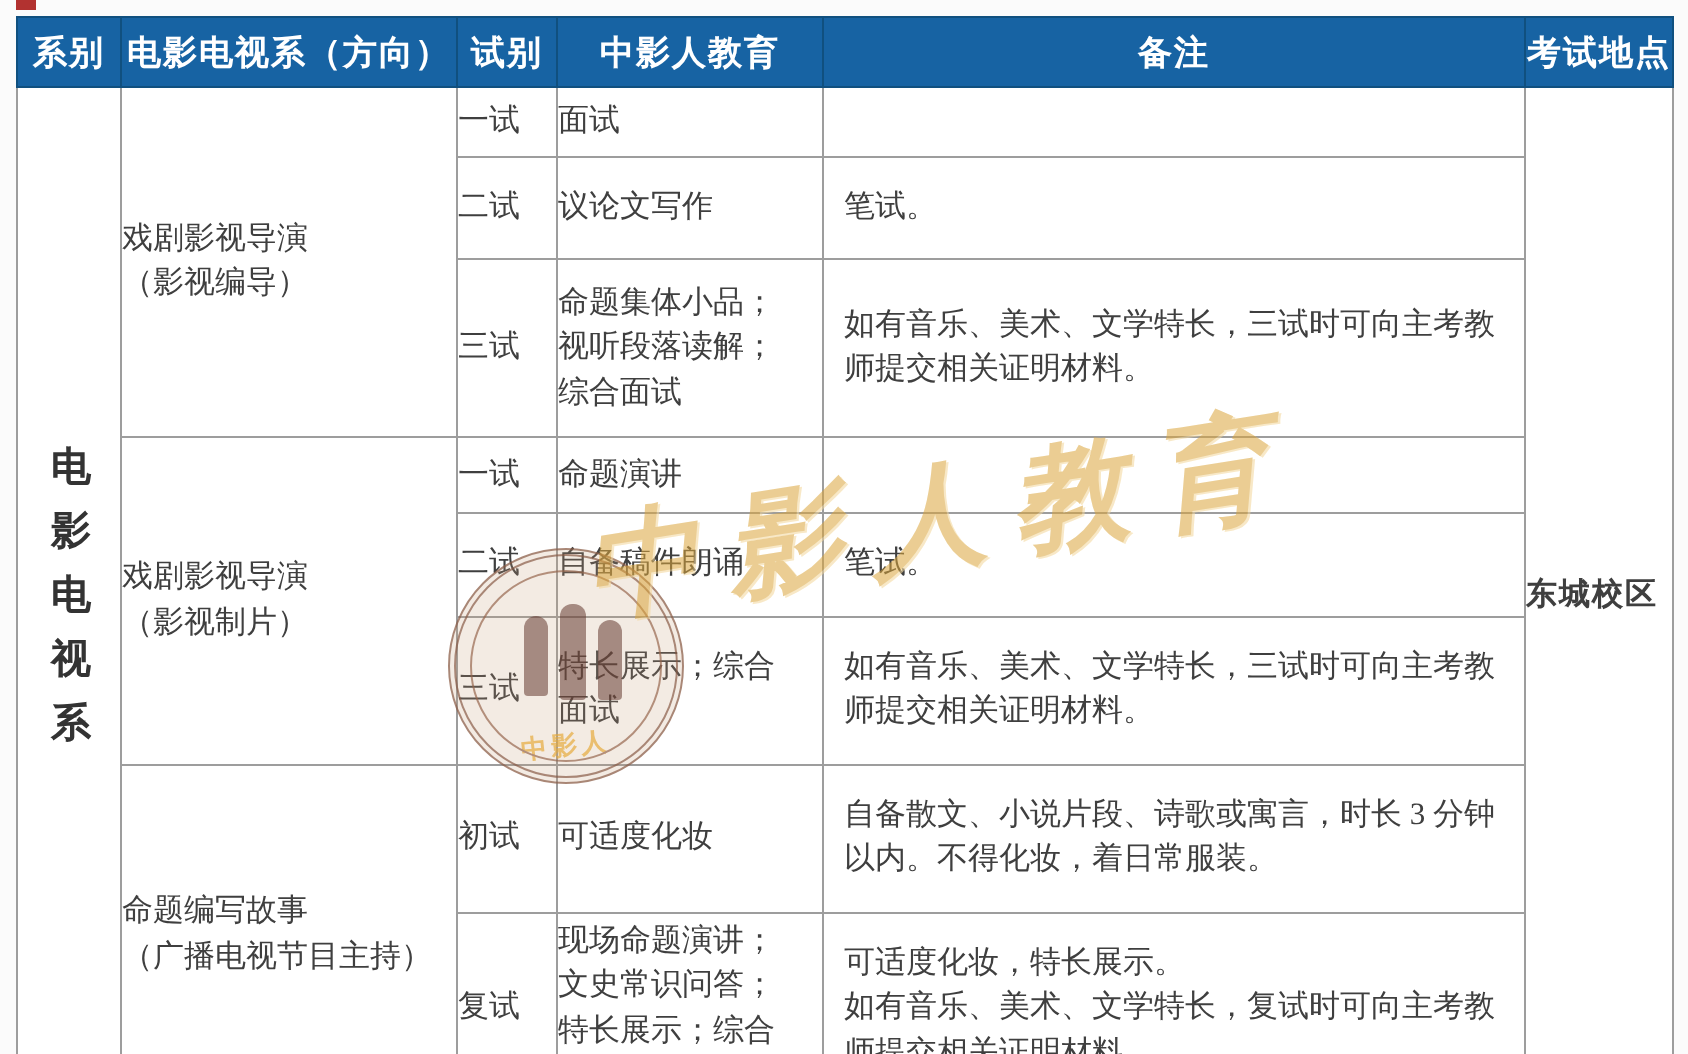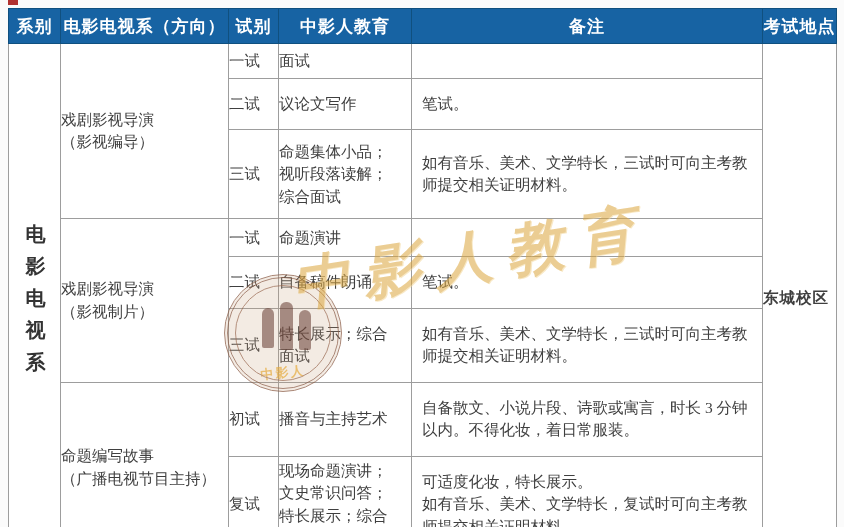--- a/index.html
+++ b/index.html
@@ -140,21 +140,21 @@
       <tr style="height:60px;">
         <td class="center">三试</td>
         <td class="center">特长展示；综合
 面试</td>
         <td class="remark">如有音乐、美术、文学特长，三试时可向主考教师提交相关证明材料。</td>
       </tr>
       <tr style="height:65px;">
         <td class="major" rowspan="2">命题编写故事
 （广播电视节目主持）</td>
         <td class="center">初试</td>
-        <td class="center">播音与主持艺术</td>
+        <td class="center">可适度化妆</td>
         <td class="remark">自备散文、小说片段、诗歌或寓言，时长 3 分钟以内。不得化妆，着日常服装。</td>
       </tr>
       <tr style="height:92px;">
         <td class="center">复试</td>
         <td class="center">现场命题演讲；
 文史常识问答；
 特长展示；综合
 面试</td>
         <td class="remark">可适度化妆，特长展示。
 如有音乐、美术、文学特长，复试时可向主考教师提交相关证明材料。</td>

